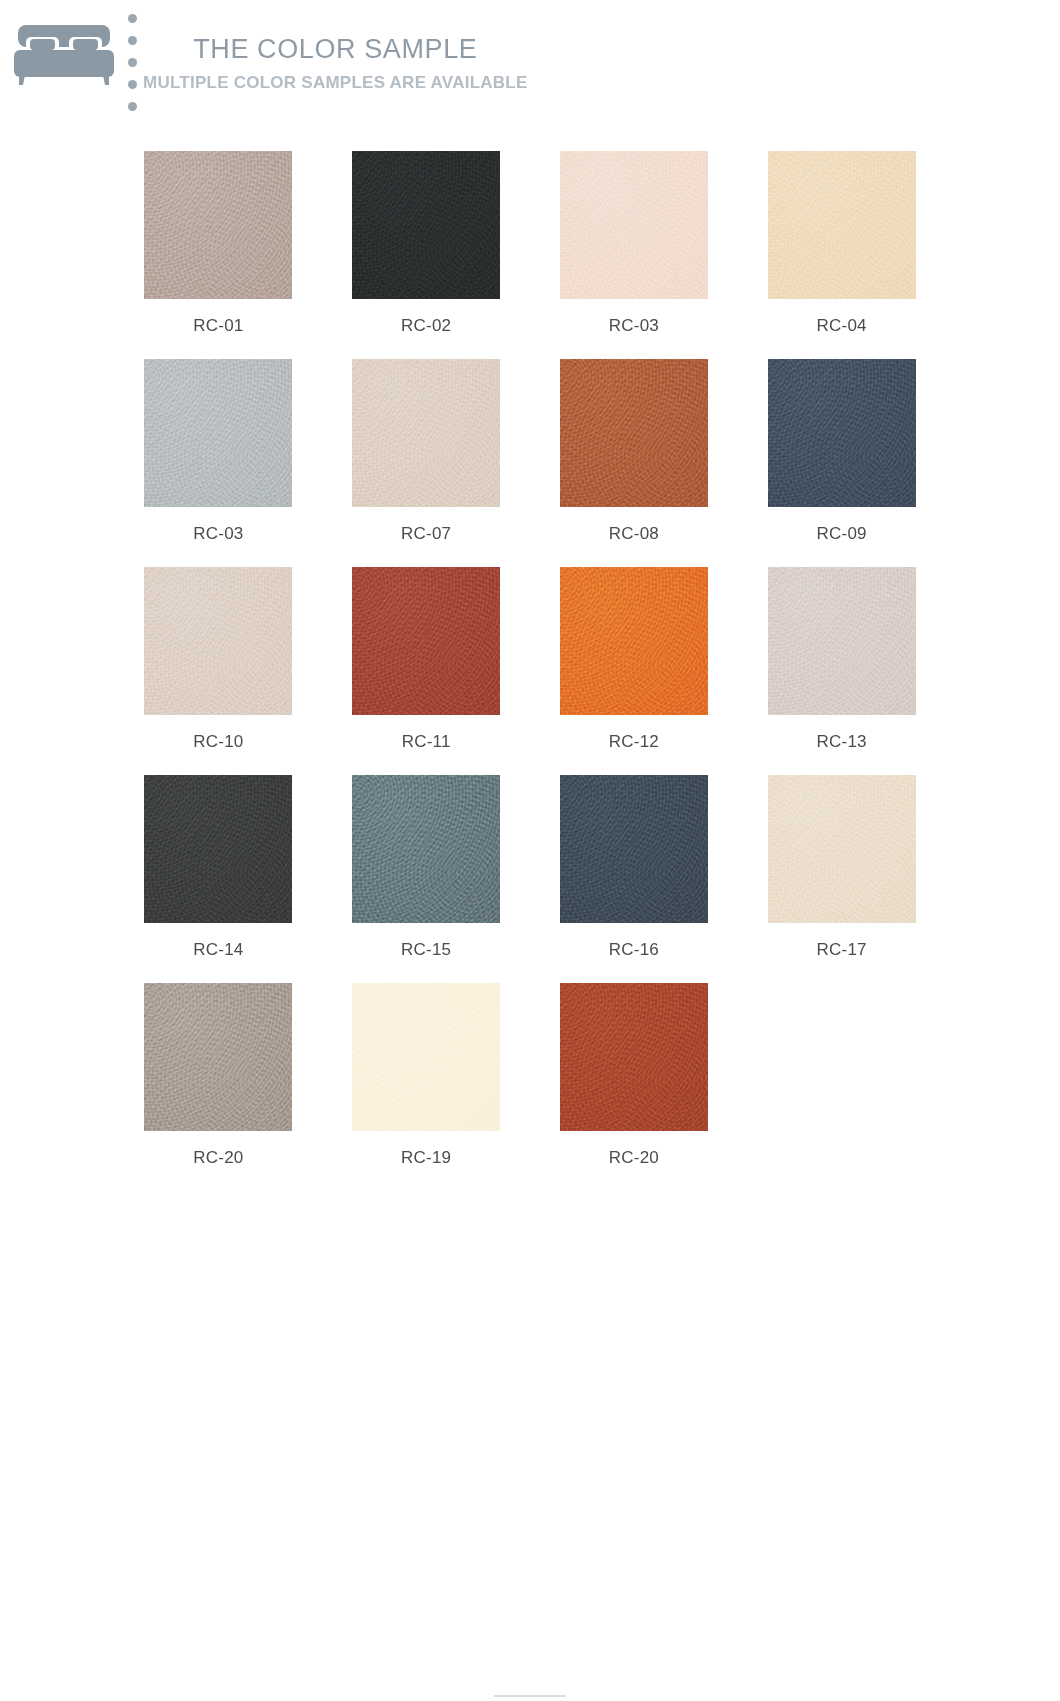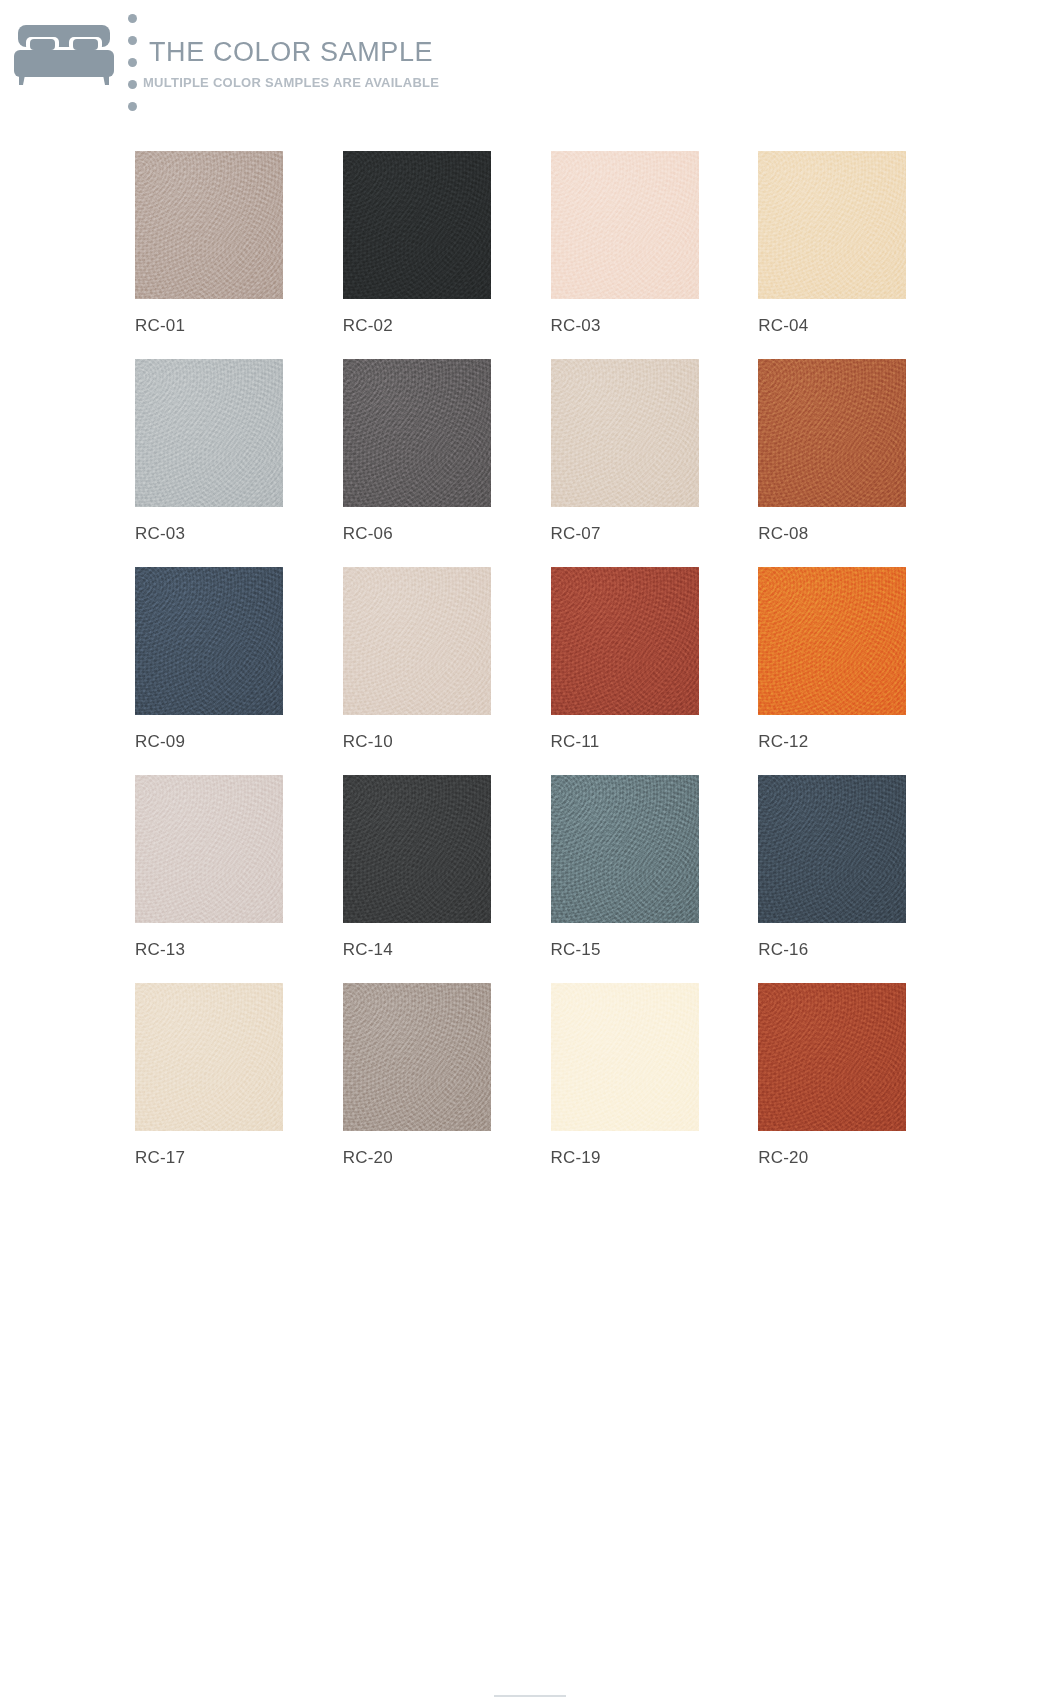--- a/index.html
+++ b/index.html
@@ -58,40 +58,41 @@
     font-size: 27px;
     letter-spacing: 0.6px;
     color: #8e9ba6;
     font-weight: 400;
     line-height: 1.15;
     white-space: nowrap;
   }
 
   .sub-title {
     margin-top: 7px;
-    font-size: 13px;
+    font-size: 17px;
     letter-spacing: 0.25px;
     color: #b4bcc4;
     font-weight: 700;
     white-space: nowrap;
   }
 
   
   .grid {
     margin: 40px auto 0 auto;
     width: 790px;
     display: grid;
     grid-template-columns: repeat(4, 1fr);
     row-gap: 23px;
     column-gap: 41px;
   }
 
   .cell {
     display: flex;
     flex-direction: column;
+    align-items: center;
   }
 
   .swatch {
     width: 148px;
     height: 148px;
     position: relative;
     overflow: hidden;
   }
 
   
@@ -196,24 +197,20 @@
   <div class="cell">
     <div class="swatch" style="background-color: rgb(240, 220, 188);"></div>
     <div class="swatch-label" style="color: rgb(75, 75, 75);">RC-04</div>
   </div>
 
   <div class="cell">
     <div class="swatch" style="background-color: rgb(183, 189, 191);"></div>
     <div class="swatch-label" style="color: rgb(75, 75, 75);">RC-03</div>
   </div>
 
-  <div class="cell">
-    <div class="swatch" style="background-color: rgb(96, 93, 94);"></div>
-    <div class="swatch-label" style="color: rgb(75, 75, 75);">RC-06</div>
-  </div>
 
   <div class="cell">
     <div class="swatch" style="background-color: rgb(222, 208, 194);"></div>
     <div class="swatch-label" style="color: rgb(75, 75, 75);">RC-07</div>
   </div>
 
   <div class="cell">
     <div class="swatch" style="background-color: rgb(174, 94, 60);"></div>
     <div class="swatch-label" style="color: rgb(75, 75, 75);">RC-08</div>
   </div>

